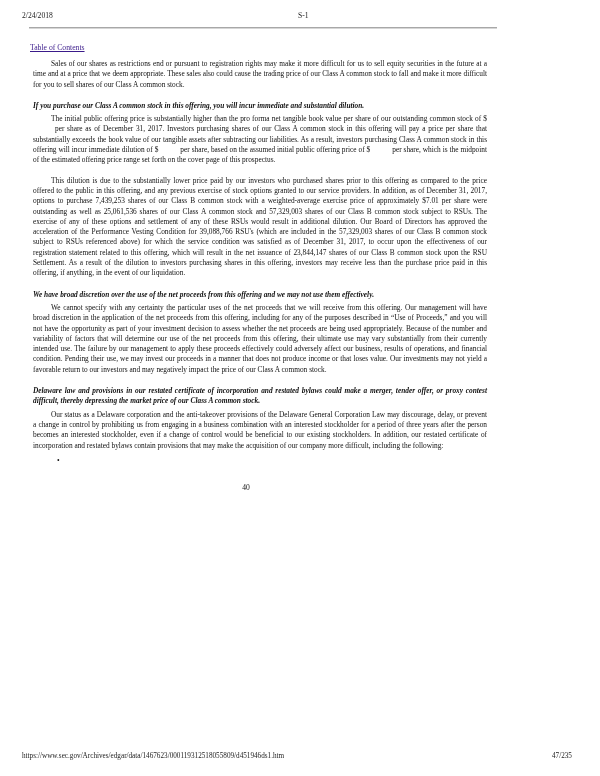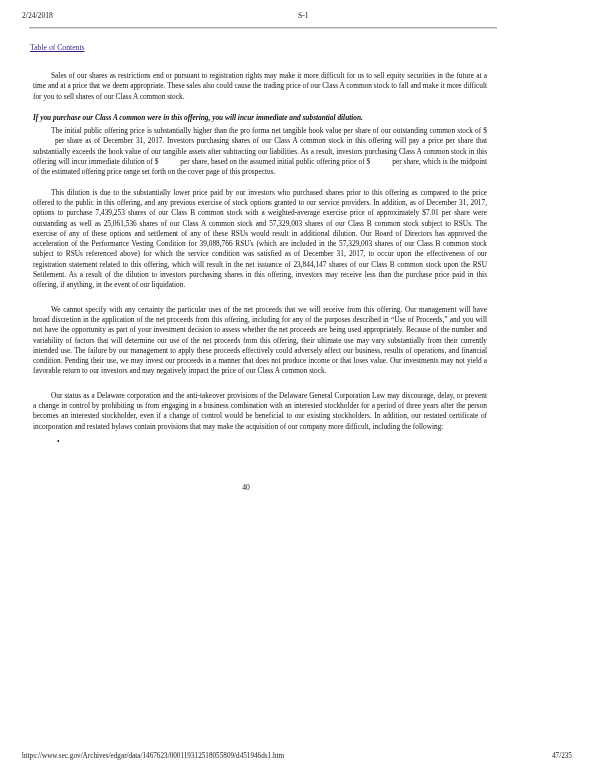--- a/index.html
+++ b/index.html
@@ -23,32 +23,34 @@
 </style>
 </head>
 <body>
 
 <div class="hdr hdr-date">2/24/2018</div>
 <div class="hdr hdr-title">S-1</div>
 <div class="rule"></div>
 
 <a class="toc">Table of Contents</a>
 
-<div class="content" style="top:59px;margin-top:12px;">
+<div class="content" style="top:59px;">
   <p class="indent">Sales of our shares as restrictions end or pursuant to registration rights may make it more difficult for us to sell equity securities in the future at a time and at a price that we deem appropriate. These sales also could cause the trading price of our Class A common stock to fall and make it more difficult for you to sell shares of our Class A common stock.</p>
   <div style="height:11px"></div>
-  <p class="heading">If you purchase our Class A common were in this offering, you will incur immediate and substantial dilution.</p>
+  <p class="heading">If you purchase our Class A common stock in this offering, you will incur immediate and substantial dilution.</p>
   <div style="height:3px"></div>
   <p class="indent"><span>The initial public offering price is substantially higher than the pro forma net tangible book value per share of our outstanding common stock of $</span><span class="gap"></span><span>per share as of December 31, 2017. Investors purchasing shares of our Class A common stock in this offering will pay a price per share that substantially exceeds the book value of our tangible assets after subtracting our liabilities. As a result, investors purchasing Class A common stock in this offering will incur immediate dilution of $</span><span class="gap"></span><span>per share, based on the assumed initial public offering price of $</span><span class="gap"></span><span>per share, which is the midpoint of the estimated offering price range set forth on the cover page of this prospectus.</span></p>
   <div style="height:10px"></div>
   <p class="indent">This dilution is due to the substantially lower price paid by our investors who purchased shares prior to this offering as compared to the price offered to the public in this offering, and any previous exercise of stock options granted to our service providers. In addition, as of December 31, 2017, options to purchase 7,439,253 shares of our Class B common stock with a weighted-average exercise price of approximately $7.01 per share were outstanding as well as 25,061,536 shares of our Class A common stock and 57,329,003 shares of our Class B common stock subject to RSUs. The exercise of any of these options and settlement of any of these RSUs would result in additional dilution. Our Board of Directors has approved the acceleration of the Performance Vesting Condition for 39,088,766 RSU's (which are included in the 57,329,003 shares of our Class B common stock subject to RSUs referenced above) for which the service condition was satisfied as of December 31, 2017, to occur upon the effectiveness of our registration statement related to this offering, which will result in the net issuance of 23,844,147 shares of our Class B common stock upon the RSU Settlement. As a result of the dilution to investors purchasing shares in this offering, investors may receive less than the purchase price paid in this offering, if anything, in the event of our liquidation.</p>
   <div style="height:11px"></div>
+  <p class="heading">We have broad discretion over the use of the net proceeds from this offering and we may not use them effectively.</p>
   <div style="height:3px"></div>
   <p class="indent">We cannot specify with any certainty the particular uses of the net proceeds that we will receive from this offering. Our management will have broad discretion in the application of the net proceeds from this offering, including for any of the purposes described in “Use of Proceeds,” and you will not have the opportunity as part of your investment decision to assess whether the net proceeds are being used appropriately. Because of the number and variability of factors that will determine our use of the net proceeds from this offering, their ultimate use may vary substantially from their currently intended use. The failure by our management to apply these proceeds effectively could adversely affect our business, results of operations, and financial condition. Pending their use, we may invest our proceeds in a manner that does not produce income or that loses value. Our investments may not yield a favorable return to our investors and may negatively impact the price of our Class A common stock.</p>
   <div style="height:11px"></div>
+  <p class="heading">Delaware law and provisions in our restated certificate of incorporation and restated bylaws could make a merger, tender offer, or proxy contest difficult, thereby depressing the market price of our Class A common stock.</p>
   <div style="height:3px"></div>
   <p class="indent">Our status as a Delaware corporation and the anti-takeover provisions of the Delaware General Corporation Law may discourage, delay, or prevent a change in control by prohibiting us from engaging in a business combination with an interested stockholder for a period of three years after the person becomes an interested stockholder, even if a change of control would be beneficial to our existing stockholders. In addition, our restated certificate of incorporation and restated bylaws contain provisions that may make the acquisition of our company more difficult, including the following:</p>
   <div style="height:5px"></div>
   <p class="bullet"><span class="dot">•</span></p>
 </div>
 
 <div class="pagenum">40</div>
 
 <div class="footer-url">https://www.sec.gov/Archives/edgar/data/1467623/000119312518055809/d451946ds1.htm</div>
 <div class="footer-page">47/235</div>

